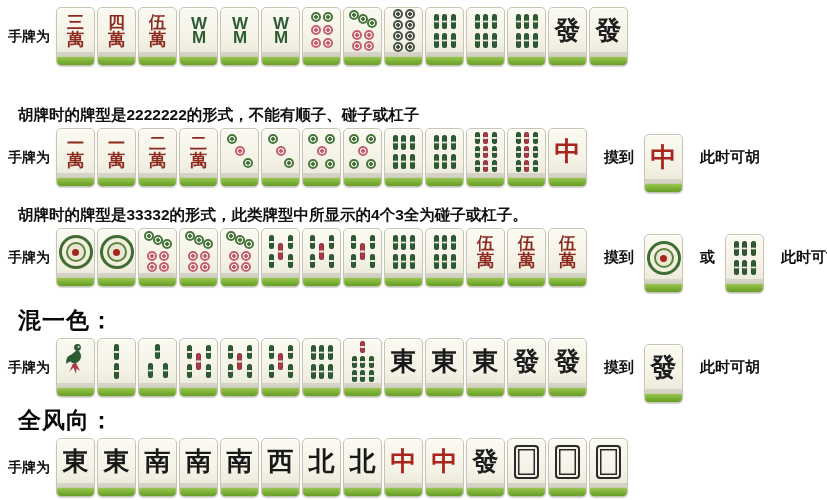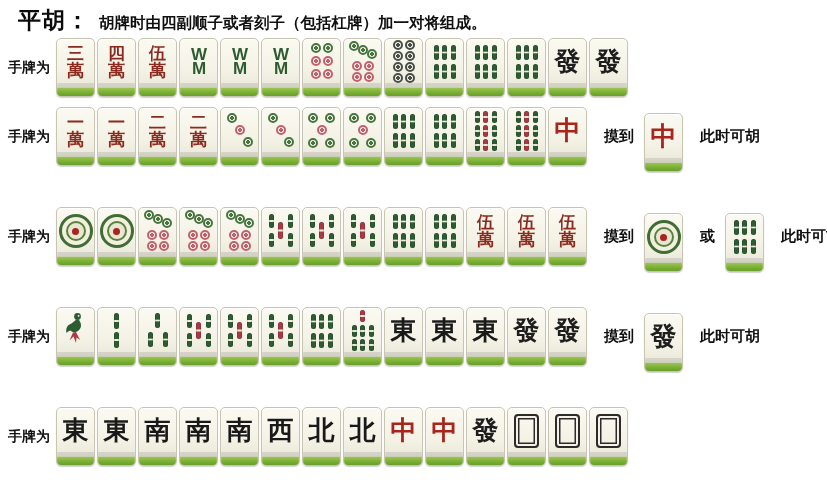--- a/index.html
+++ b/index.html
@@ -41,24 +41,20 @@
   .bigdot .mid{width:16px;height:16px;border-radius:50%;border:2px solid #57823d;
     background:#e9e6d2;display:flex;align-items:center;justify-content:center;}
   .bigdot .core{width:7px;height:7px;border-radius:50%;background:var(--zhong-red,#a8251d);}
   .tail-text{font-size:15px;font-weight:bold;color:#101010;margin:0 10px 0 15px;white-space:nowrap;}
 </style>
 </head>
 <body>
 
 <main>
     <section class="section">
-      <div class="sec-header">
-        <span class="sec-title">平胡：</span>
-        <span class="sec-desc">胡牌时由四副顺子或者刻子（包括杠牌）加一对将组成。</span>
-      </div>
       <div class="tile-row">
         <span class="hand-label">手牌为</span>
         <div class="tile">
           <div class="face">
             <div class="wan">
               <span>三</span>
               <span>萬</span>
             </div>
           </div>
         </div>
@@ -184,20 +180,21 @@
         </div>
         <div class="tile">
           <div class="face">
             <div class="zi" style="color: rgb(30, 30, 30);">發</div>
           </div>
         </div>
       </div>
     </section>
     <section class="section">
       <div class="sec-header">
+        <span class="sec-desc">胡牌时的牌型是2222222的形式，不能有顺子、碰子或杠子</span>
       </div>
       <div class="tile-row">
         <span class="hand-label">手牌为</span>
         <div class="tile">
           <div class="face">
             <div class="wan">
               <span>一</span>
               <span>萬</span>
             </div>
           </div>
@@ -329,20 +326,21 @@
         <div class="tile drawn">
           <div class="face">
             <div class="zi" style="color: rgb(168, 37, 29);">中</div>
           </div>
         </div>
         <span class="tail-text">此时可胡</span>
       </div>
     </section>
     <section class="section">
       <div class="sec-header">
+        <span class="sec-desc">胡牌时的牌型是33332的形式，此类牌型中所显示的4个3全为碰子或杠子。</span>
       </div>
       <div class="tile-row">
         <span class="hand-label">手牌为</span>
         <div class="tile">
           <div class="face">
             <div class="bigdot">
               <div class="mid">
                 <div class="core"></div>
               </div>
             </div>
@@ -498,20 +496,21 @@
               <i class="stk" style="left: 10px; top: 21px; height: 15px; background: linear-gradient(rgb(45, 92, 51) 0px, rgb(45, 92, 51) 42%, rgb(239, 237, 220) 46%, rgb(239, 237, 220) 54%, rgb(45, 92, 51) 58%, rgb(45, 92, 51) 100%);"></i>
               <i class="stk" style="left: 19px; top: 21px; height: 15px; background: linear-gradient(rgb(45, 92, 51) 0px, rgb(45, 92, 51) 42%, rgb(239, 237, 220) 46%, rgb(239, 237, 220) 54%, rgb(45, 92, 51) 58%, rgb(45, 92, 51) 100%);"></i>
             </div>
           </div>
         </div>
         <span class="tail-text">此时可胡</span>
       </div>
     </section>
     <section class="section">
       <div class="sec-header">
+        <span class="sec-title">混一色：</span>
       </div>
       <div class="tile-row">
         <span class="hand-label">手牌为</span>
         <div class="tile">
           <div class="face">
             <div><svg width="26" height="34" viewBox="0 0 26 34">
                 <g fill="#2d5c33">
                   <circle cx="14.5" cy="4.5" r="3.4"></circle>
                   <path d="M14 7 C20 10 19 18 13 20 C7.5 21.8 5.5 16 8.5 11.5 Z"></path>
                   <path d="M8.5 11.5 C4 13 2.5 17 3.5 21 C6 18.5 9 17.5 11 19 Z"></path>
@@ -625,20 +624,21 @@
         <div class="tile drawn">
           <div class="face">
             <div class="zi" style="color: rgb(30, 30, 30);">發</div>
           </div>
         </div>
         <span class="tail-text">此时可胡</span>
       </div>
     </section>
     <section class="section">
       <div class="sec-header">
+        <span class="sec-title">全风向：</span>
       </div>
       <div class="tile-row">
         <span class="hand-label">手牌为</span>
         <div class="tile">
           <div class="face">
             <div class="zi" style="color: rgb(25, 25, 25);">東</div>
           </div>
         </div>
         <div class="tile">
           <div class="face">

